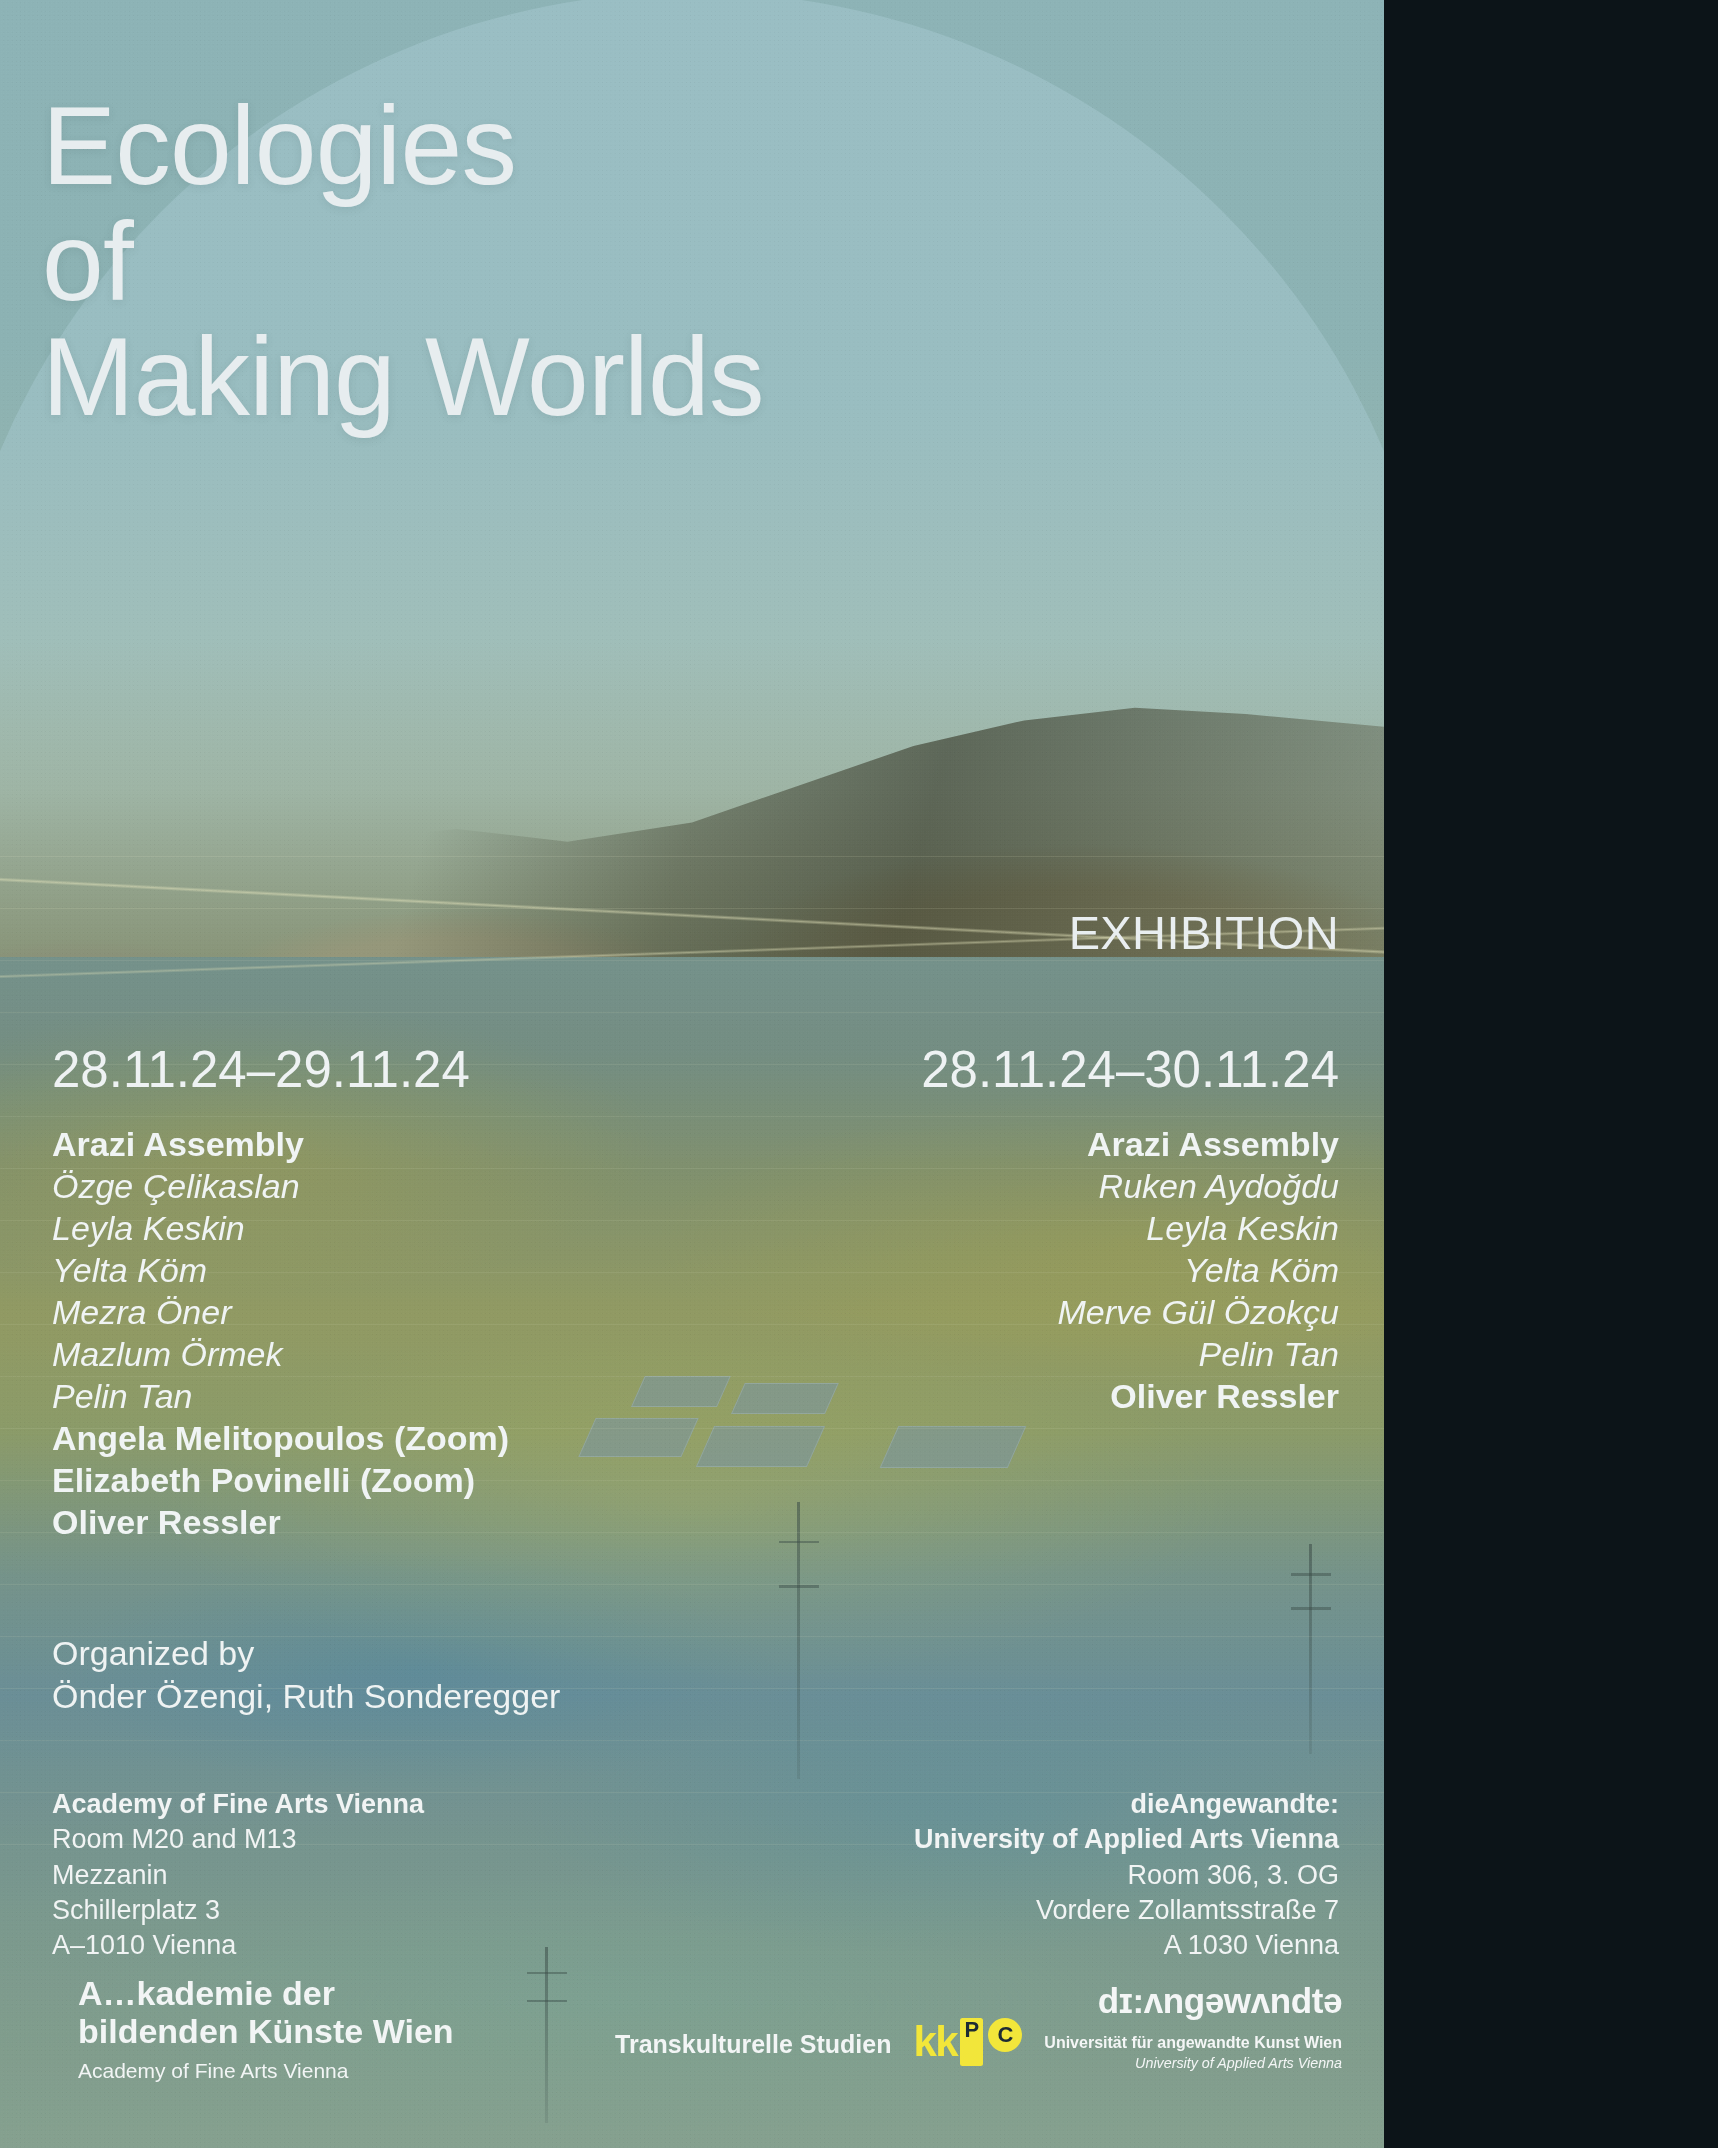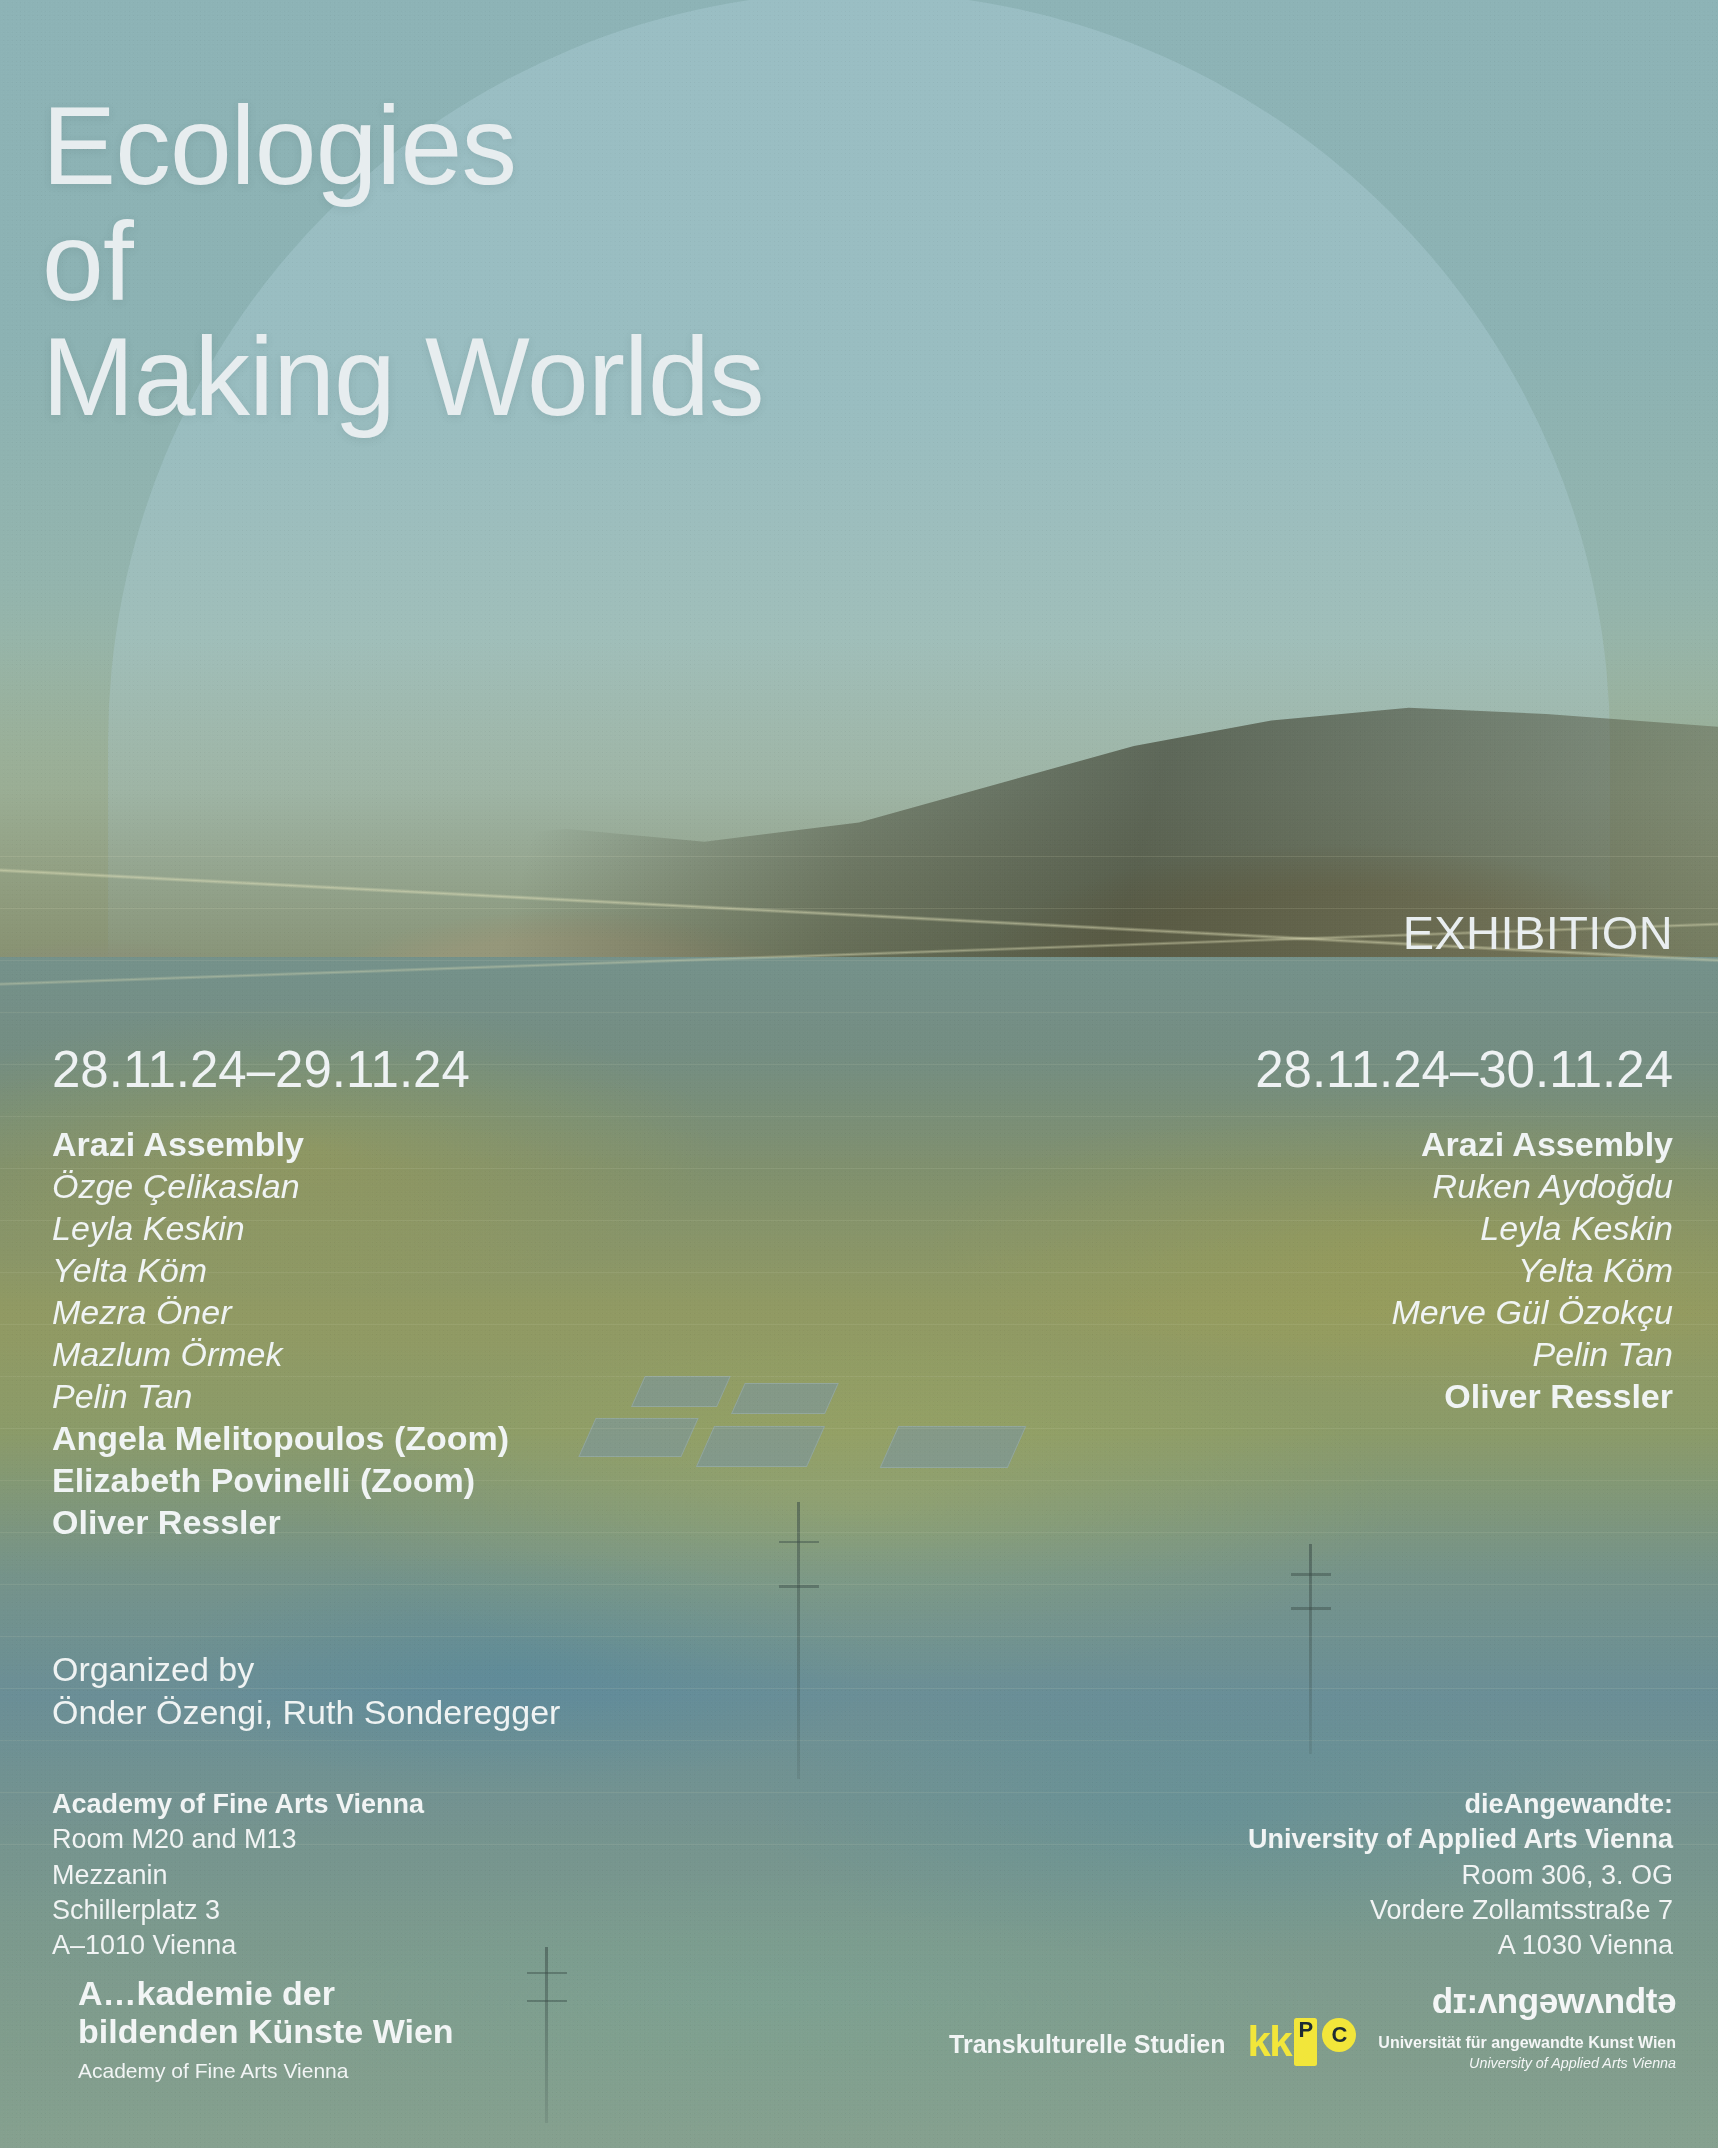--- a/index.html
+++ b/index.html
@@ -5,21 +5,21 @@
   html, body {
     margin: 0;
     padding: 0;
     background: #0c1418;
   }
   body {
     font-family: "Liberation Sans", sans-serif;
   }
   .poster {
     position: relative;
-    width: 1718px;
+    width: 1384px;
     height: 2148px;
     overflow: hidden;
     background: #7fa7ae;
   }
 
   
   .bg-sky {
     position: absolute;
     left: 0; top: 0; right: 0;
     height: 973px;
@@ -205,21 +205,20 @@
   .namelist .nm.bold { font-weight: 700; }
   .namelist .nm.ital { font-style: italic; font-weight: 400; }
 
   .organized {
     position: absolute;
     left: 52px;
     top: 1632px;
     color: #eff3f3;
     font-size: 34px;
     line-height: 1.26;
-    margin-top: 16px;
   }
   .organized span { display: block; }
 
   .venue {
     position: absolute;
     color: #f1f4f4;
     font-size: 27px;
     line-height: 1.31;
   }
   .venue.left { left: 52px; top: 1787px; text-align: left; }

